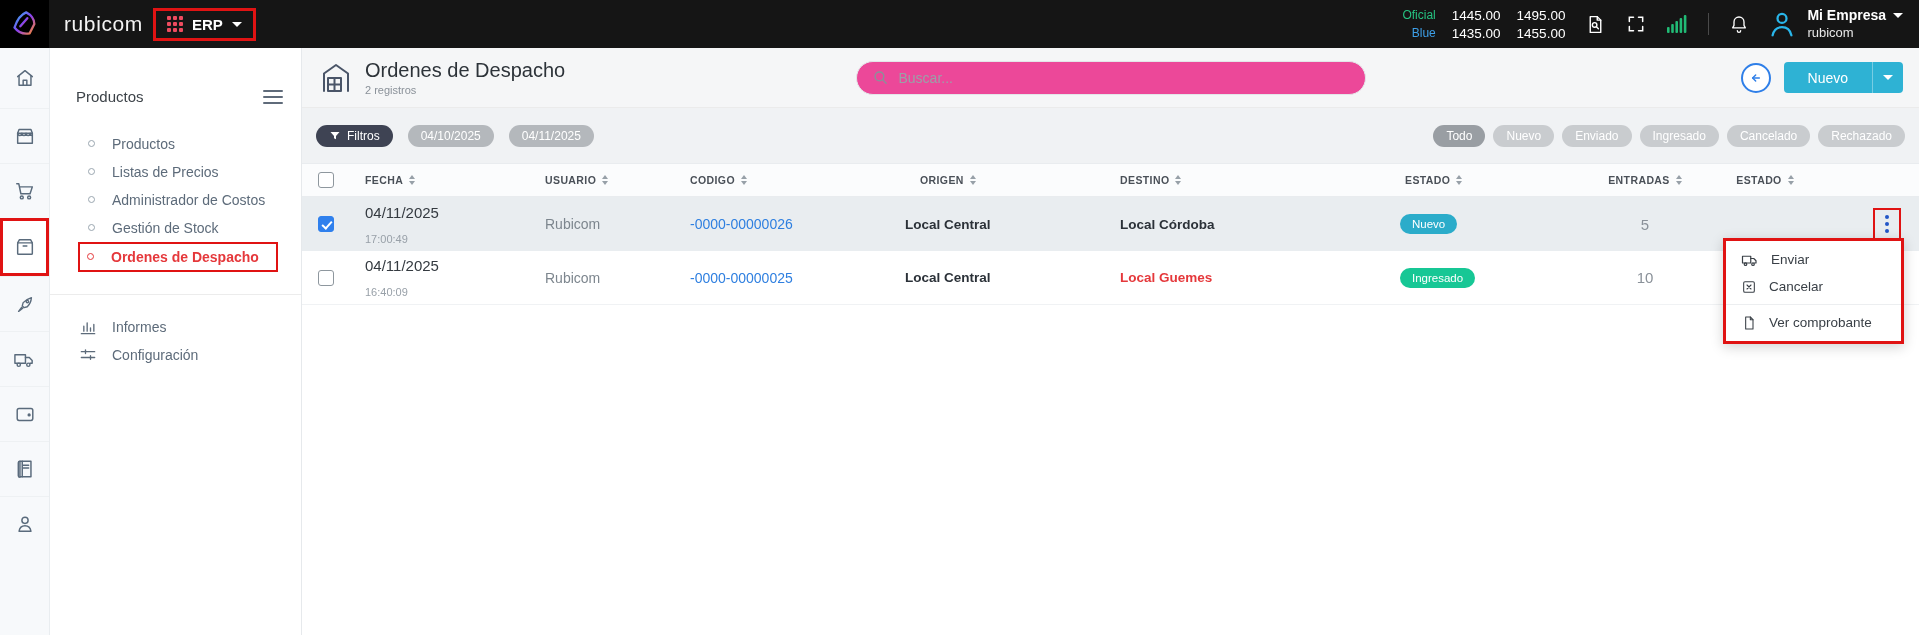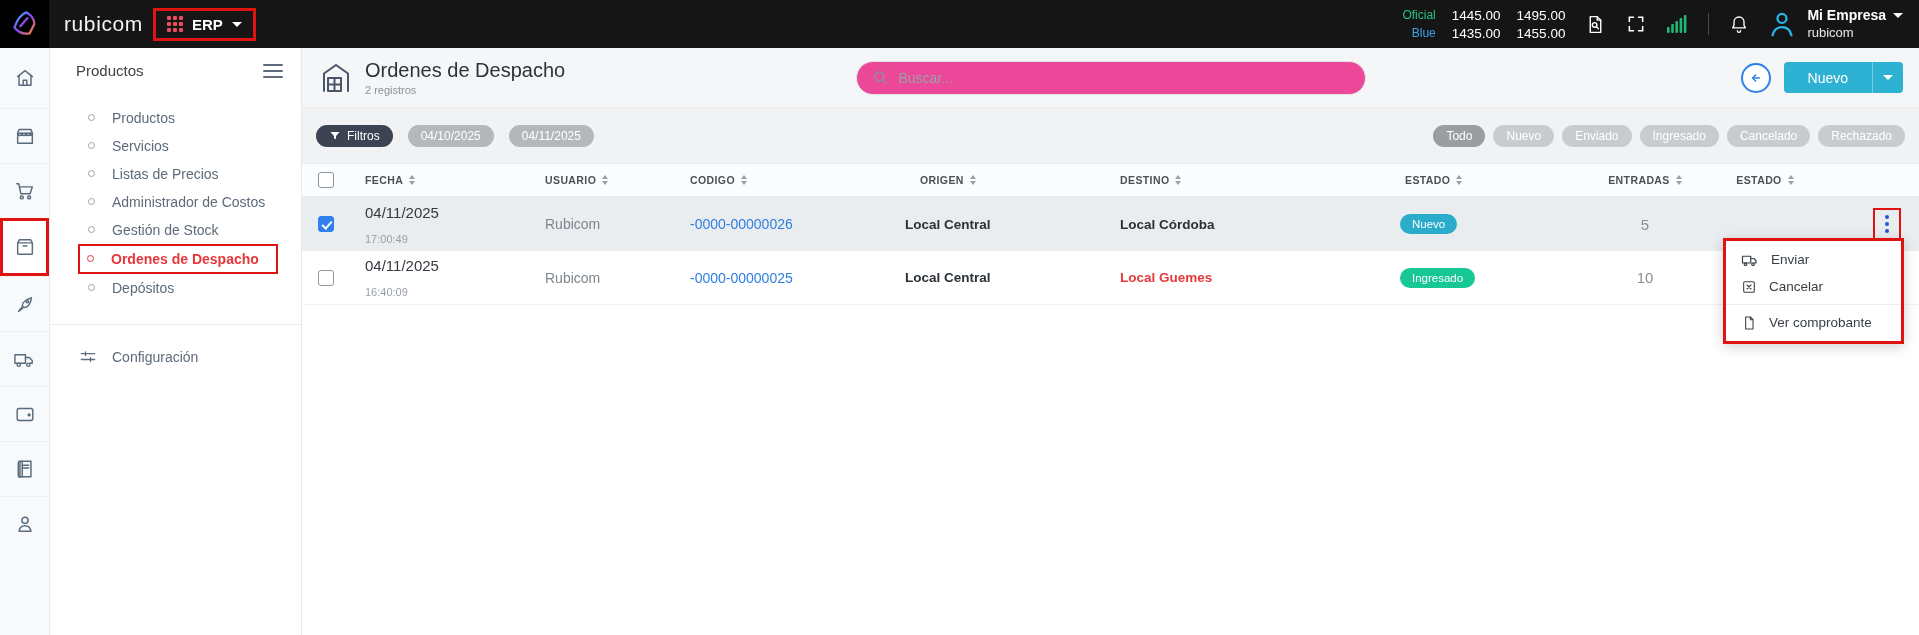--- a/index.html
+++ b/index.html
@@ -28,21 +28,21 @@
 .user-name{font-size:14px;font-weight:700;display:flex;align-items:center;gap:7px}
 .user-org{font-size:13px;color:#e8e8e8}
 
 .shell{display:flex;height:587px}
 
 .rail{width:50px;background:#f7f9fb;border-right:1px solid #e9edf0;flex:none;display:flex;flex-direction:column}
 .rail-item{height:55px;display:flex;align-items:center;justify-content:center;color:#5a6b7c;border-top:1px solid #eef1f3;cursor:pointer;flex:none}
 .rail-item:first-child{border-top:none;height:60px}
 .rail-item.annot{border:3px solid #e01313;background:#fff;height:58px}
 
-.sidebar{width:252px;background:#fff;border-right:1px solid #e6e9ec;flex:none;padding-top:12px}
+.sidebar{width:252px;background:#fff;border-right:1px solid #e6e9ec;flex:none;padding-top:38px}
 .sb-head{display:flex;align-items:center;justify-content:space-between;padding:0 18px 0 26px;margin-bottom:22px}
 .sb-title{font-size:15px;color:#3c4248}
 .burger{width:20px;cursor:pointer}
 .burger i{display:block;height:2.5px;background:#5f6b7a;margin:3.5px 0;border-radius:1px}
 .sb-item{display:flex;align-items:center;height:28px;padding-left:38px;gap:17px;font-size:14px;color:#5d6b7a;cursor:pointer}
 .sb-bullet{width:7px;height:7px;border:1.5px solid #9aa6b0;border-radius:50%;flex:none}
 .sb-item.active{color:#e5383b;font-weight:700;border:2.5px solid #e01313;margin-left:28px;width:200px;padding-left:7px;height:30px}
 .sb-item.active .sb-bullet{border-color:#e5383b}
 .sb-divider{border-top:1px solid #ececec;margin:22px 0 18px}
 .sb-tool{display:flex;align-items:center;height:28px;padding-left:28px;gap:14px;font-size:14px;color:#5d6b7a;cursor:pointer}
@@ -275,43 +275,42 @@
           <i></i>
           <i></i>
         </span>
     </div>
     <div class="sb-item">
         <span class="sb-bullet"></span>
         <span>Productos</span>
       </div>
     <div class="sb-item">
         <span class="sb-bullet"></span>
-        <span>Servicios</span>
-      </div>
-    <div class="sb-item">
-        <span class="sb-bullet"></span>
         <span>Listas de Precios</span>
       </div>
     <div class="sb-item">
         <span class="sb-bullet"></span>
         <span>Administrador de Costos</span>
       </div>
     <div class="sb-item">
         <span class="sb-bullet"></span>
         <span>Gestión de Stock</span>
       </div>
     <div class="sb-item active">
         <span class="sb-bullet"></span>
         <span>Ordenes de Despacho</span>
       </div>
-    <div class="sb-item">
-        <span class="sb-bullet"></span>
-        <span>Depósitos</span>
-      </div>
     <div class="sb-divider"></div>
+    <div class="sb-tool">
+      <svg width="20" height="20" viewBox="0 0 24 24" fill="none" stroke="currentColor" stroke-width="1.6" stroke-linecap="round">
+          <path d="M4 20h16"></path>
+          <path d="M7 17v-6M11 17V7M15 17v-4M19 17V9"></path>
+        </svg>
+      <span>Informes</span>
+    </div>
     <div class="sb-tool">
       <svg width="20" height="20" viewBox="0 0 24 24" fill="none" stroke="currentColor" stroke-width="1.6" stroke-linecap="round">
           <path d="M4 8h16M4 15h16"></path>
           <path d="M9 5.8v4.4M15 12.8v4.4"></path>
         </svg>
       <span>Configuración</span>
     </div>
   </aside>
 
   <section class="main">

